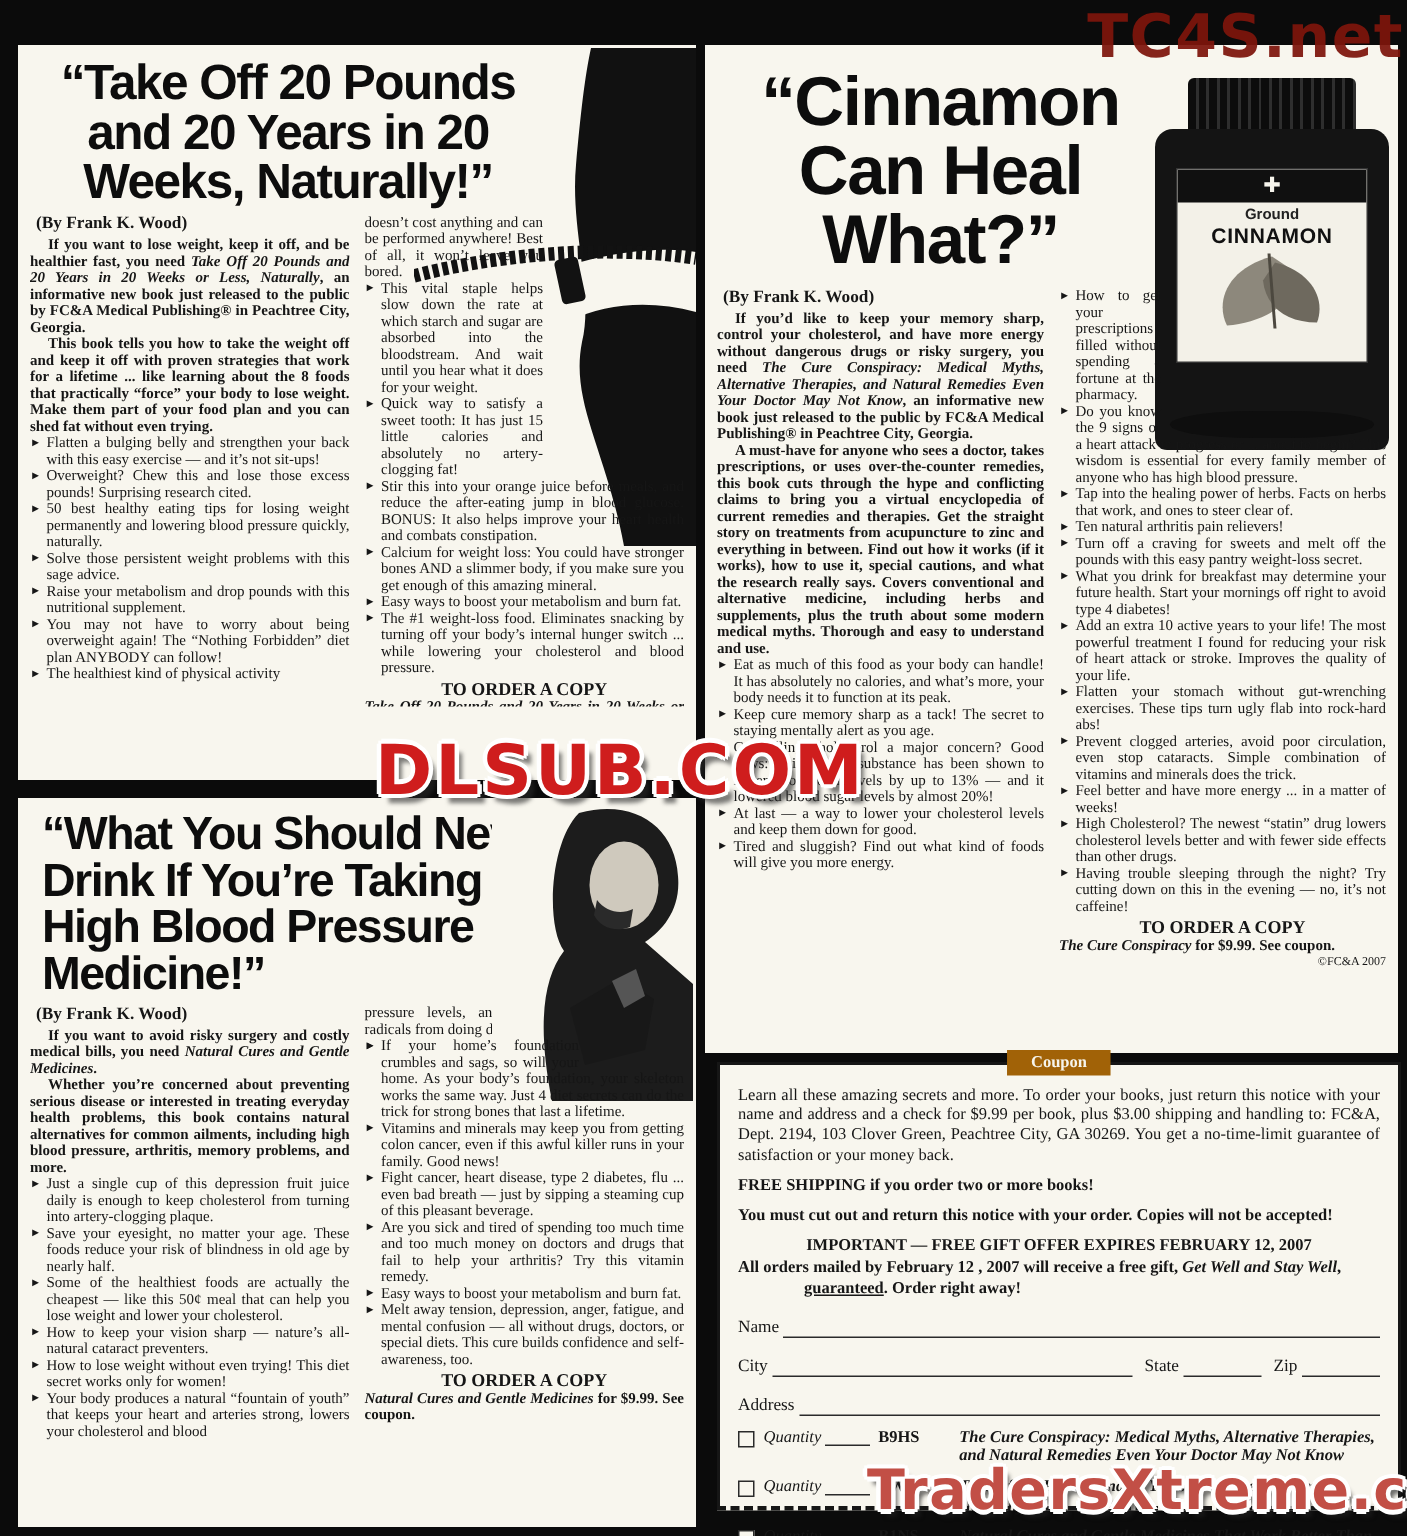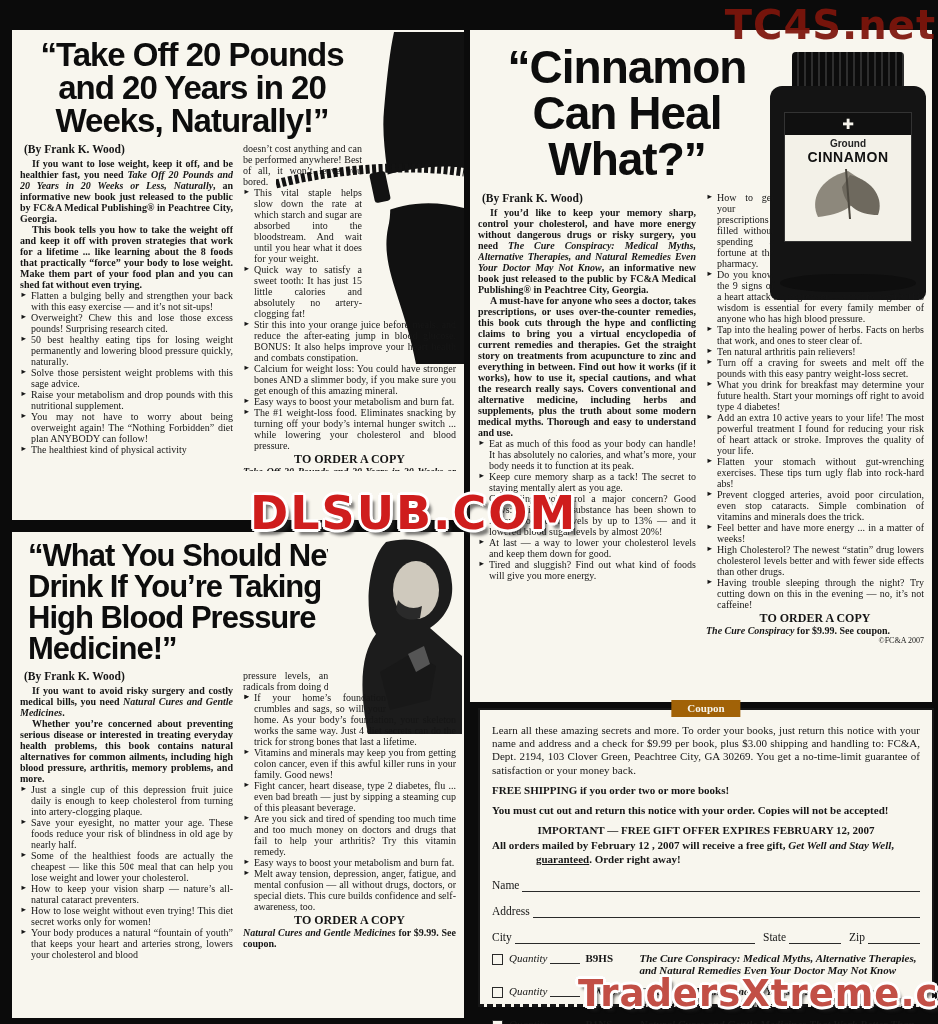--- a/index.html
+++ b/index.html
@@ -209,31 +209,31 @@
     <p class="cintro">Learn all these amazing secrets and more. To order your books, just return this notice with your name and address and a check for $9.99 per book, plus $3.00 shipping and handling to: FC&amp;A, Dept. 2194, 103 Clover Green, Peachtree City, GA 30269. You get a no-time-limit guarantee of satisfaction or your money back.</p>
     <div class="cbold">FREE SHIPPING if you order two or more books!</div>
     <div class="cbold ccenter" style="text-align:left">You must cut out and return this notice with your order. Copies will not be accepted!</div>
     <div class="cbold ccenter">IMPORTANT — FREE GIFT OFFER EXPIRES FEBRUARY 12, 2007</div>
     <div class="cgift"><span>All orders mailed by February 12 , 2007 will receive a free gift, </span><span class="bi">Get Well and Stay Well</span><span>, </span><span class="ul">guaranteed</span><span>. Order right away!</span></div>
     <div class="fline">
         <span class="flab">Name</span>
         <span class="fl"></span>
       </div>
     <div class="fline">
-        <span class="flab">Address</span>
-        <span class="fl"></span>
-      </div>
-    <div class="fline">
       <span class="flab">City</span>
         <span class="fl"></span>
       <span class="flab" style="margin-left:8px">State</span>
         <span class="flfix"></span>
       <span class="flab" style="margin-left:8px">Zip</span>
         <span class="flfix"></span>
     </div>
+    <div class="fline">
+        <span class="flab">Address</span>
+        <span class="fl"></span>
+      </div>
     <div class="row">
       <span class="cb"></span>
       <span class="qty">Quantity</span>
         <span class="qline"></span>
       <span class="code">B9HS</span>
       <span class="rtitle">The Cure Conspiracy: Medical Myths, Alternative Therapies, and Natural Remedies Even Your Doctor May Not Know</span>
     </div>
     <div class="row">
       <span class="cb"></span>
       <span class="qty">Quantity</span>

